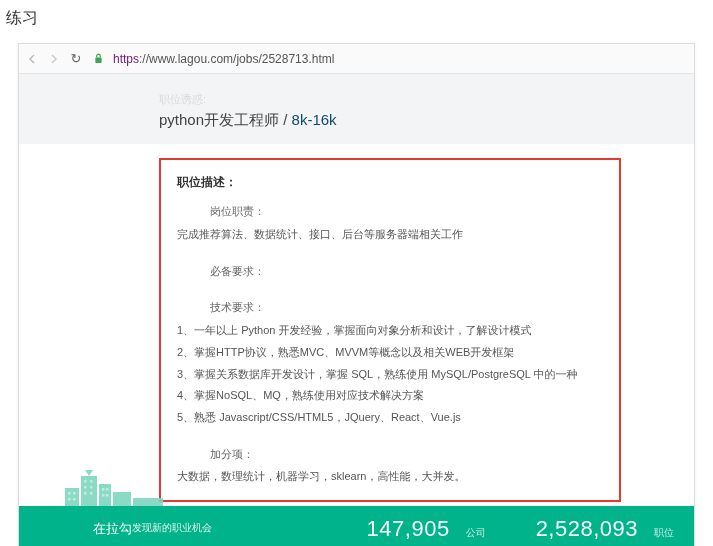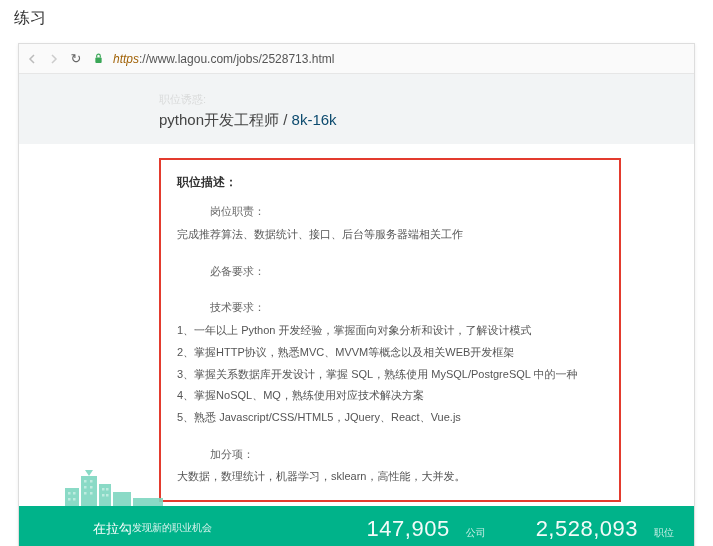--- a/index.html
+++ b/index.html
@@ -7,21 +7,21 @@
     font-family: "Microsoft YaHei", "PingFang SC", Arial, sans-serif;
     background: #fff;
     width: 713px;
     height: 546px;
     overflow: hidden;
     position: relative;
   }
   .exercise-label {
     font-size: 16px;
     color: #333;
-    padding: 8px 14px;
+    padding: 8px 6px;
   }
   .browser-frame {
     margin: 6px 18px 0 18px;
     border: 1px solid #ddd;
     box-shadow: 0 1px 3px rgba(0,0,0,0.08);
     height: 510px;
     position: relative;
     overflow: hidden;
     background: #fff;
   }
@@ -37,21 +37,21 @@
     background: #fafafa;
   }
   .addr-bar .nav-icon {
     width: 14px; height: 14px;
     display: flex; align-items: center; justify-content: center;
     color: #bbb;
   }
   .addr-bar .reload { color: #666; font-size: 13px; }
   .addr-bar .lock { color: #3aa757; font-size: 11px; }
   .addr-bar .url { color: #555; }
-  .addr-bar .url .https { color: #a16207; font-style: italic; }
+  .addr-bar .url .https { color: #701a75; }
   .page {
     position: relative;
     height: calc(100% - 30px);
     overflow: hidden;
   }
   .header-band {
     background: #f2f4f5;
     padding: 18px 0 14px 140px;
   }
   .header-band .faint {

